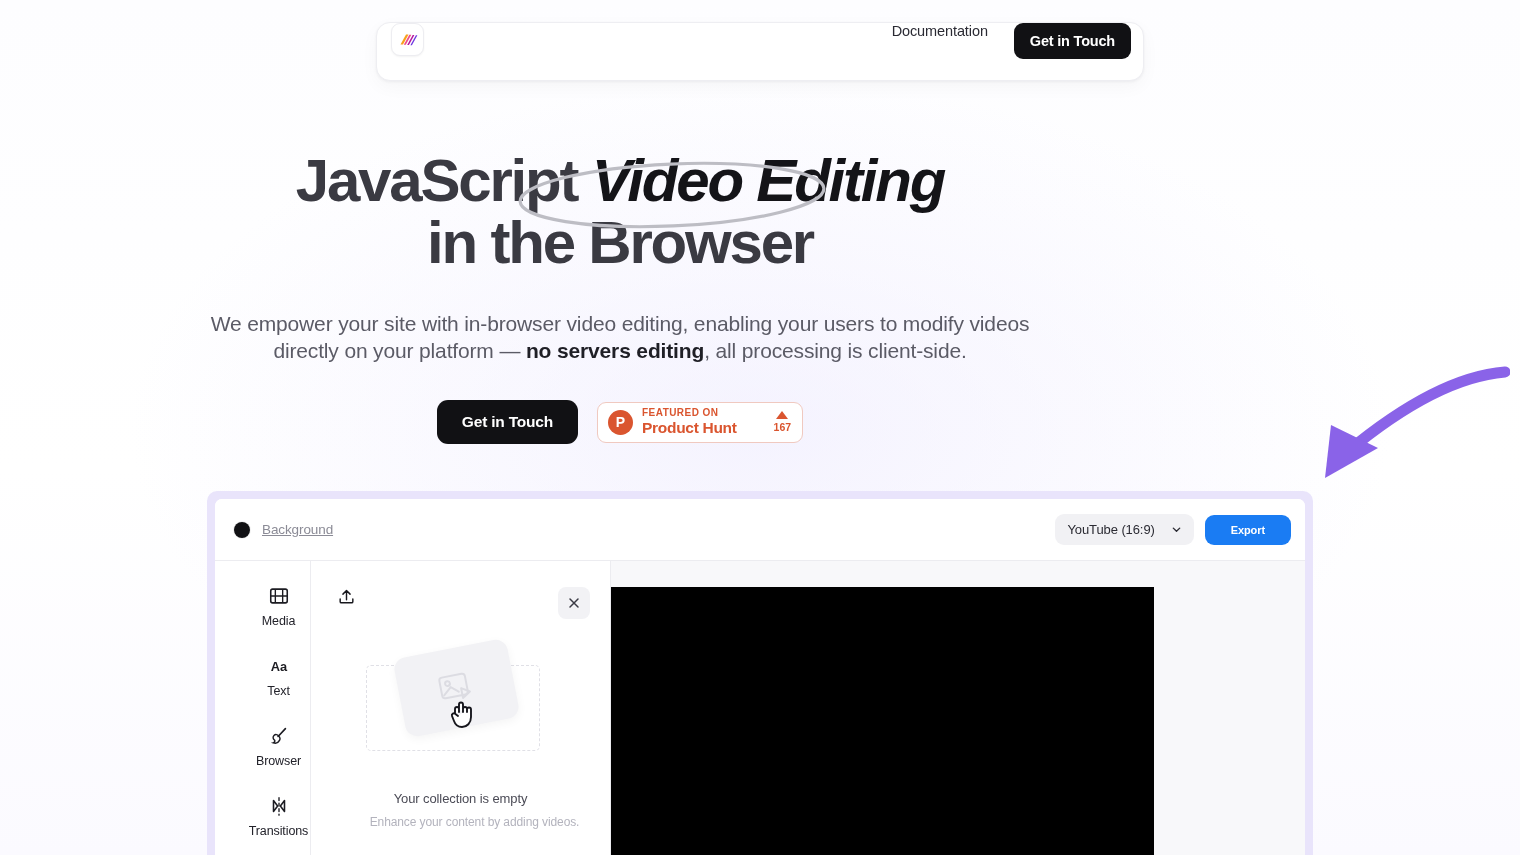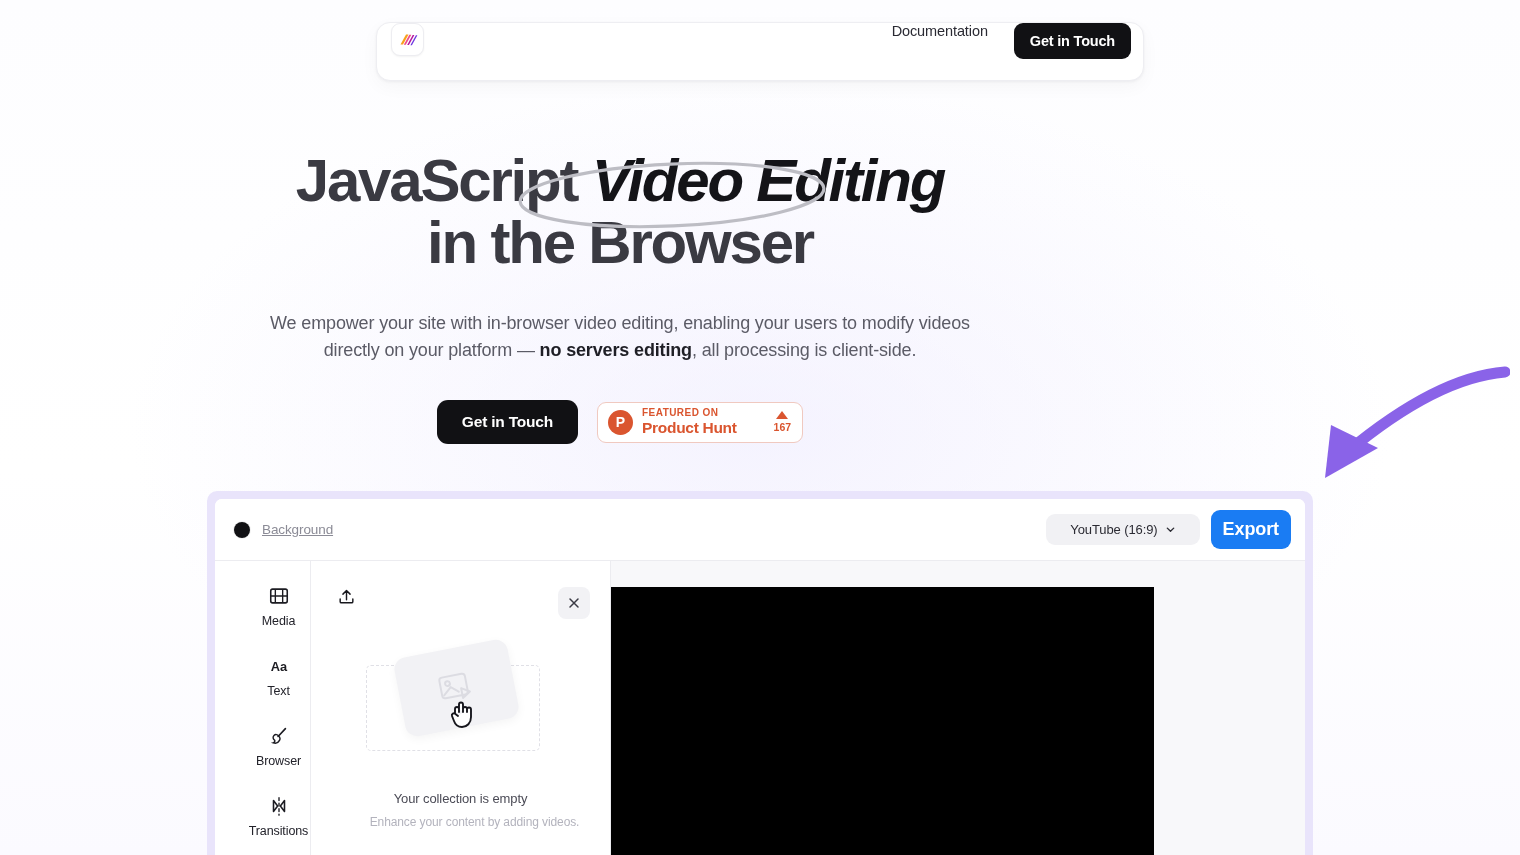--- a/index.html
+++ b/index.html
@@ -90,21 +90,21 @@
     white-space: nowrap;
   }
   .ellipse-anno {
     position: absolute;
     left: 245px; top: 5px;
     width: 315px; height: 80px;
     pointer-events: none;
   }
   .subtitle {
     margin-top: 36px;
-    font-size: 18px;
+    font-size: 21px;
     line-height: 27px;
     color: #5b5b66;
     letter-spacing: -0.15px;
   }
   .subtitle b { color: #1f1f26; font-weight: 700; }
 
   .cta-row {
     margin-top: 36px;
     display: flex;
     align-items: center;
@@ -204,40 +204,40 @@
   }
   .bg-label {
     font-size: 13.5px;
     color: #8b8b96;
     margin-left: 12px;
     letter-spacing: -0.1px;
     text-decoration: underline;
   }
   .top-spacer { flex: 1; }
   .aspect-select {
-    display: flex; align-items: center; gap: 7px;
+    display: flex; align-items: center; gap: 16px;
     background: #f1f1f4;
     border-radius: 9px;
-    padding: 8px 24px;
+    padding: 8px 12px;
     font-size: 13px;
     color: #2b2b33;
     cursor: pointer;
     letter-spacing: -0.1px;
     white-space: nowrap;
   }
   .chev { width: 11px; height: 11px; flex: 0 0 auto; }
   .export-btn {
     margin-left: 11px;
     background: #1a7cf3;
     color: #fff;
-    font-size: 18px;
+    font-size: 11px;
     font-weight: 600;
     border: none;
     border-radius: 9px;
-    padding: 9px 12px;
+    padding: 9px 26px;
     cursor: pointer;
     font-family: "Liberation Sans", sans-serif;
     letter-spacing: -0.1px;
   }
   .editor-body { flex: 1; display: flex; min-height: 0; }
 
   .tool-rail {
     width: 96px;
     flex: 0 0 96px;
     border-right: 1px solid #ececf0;

